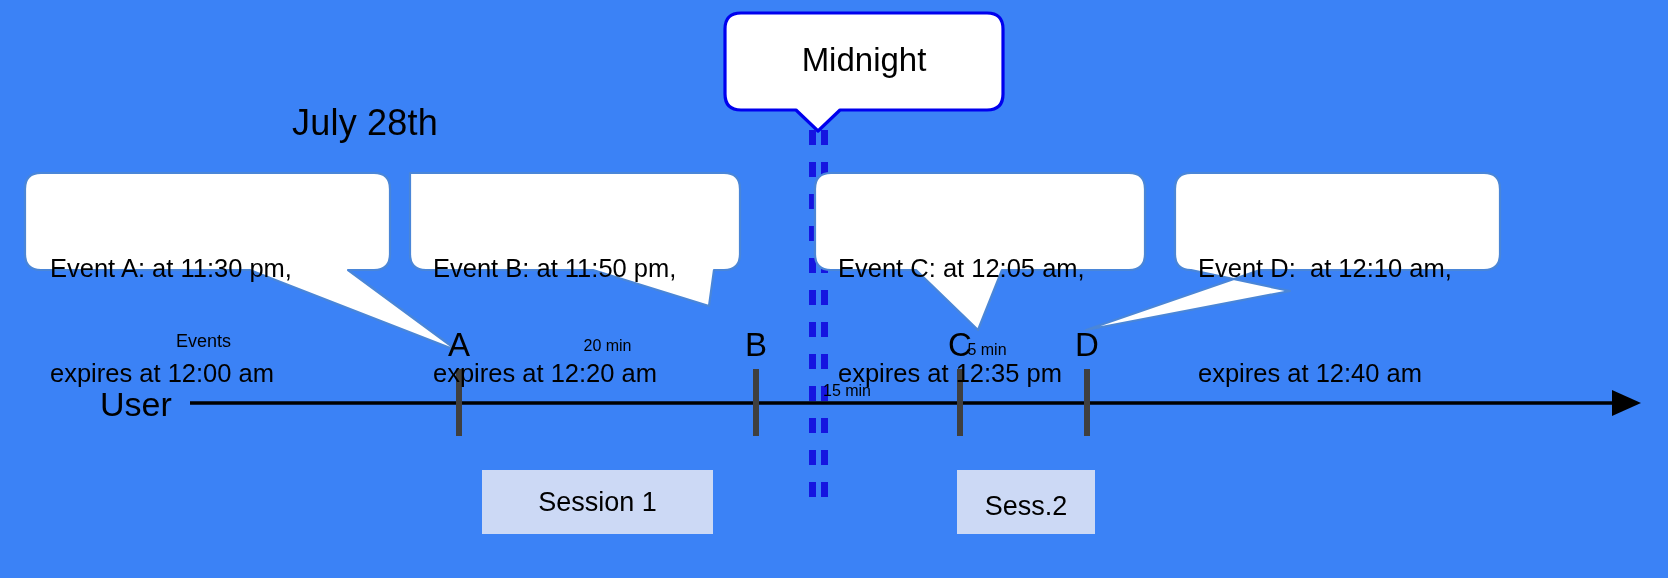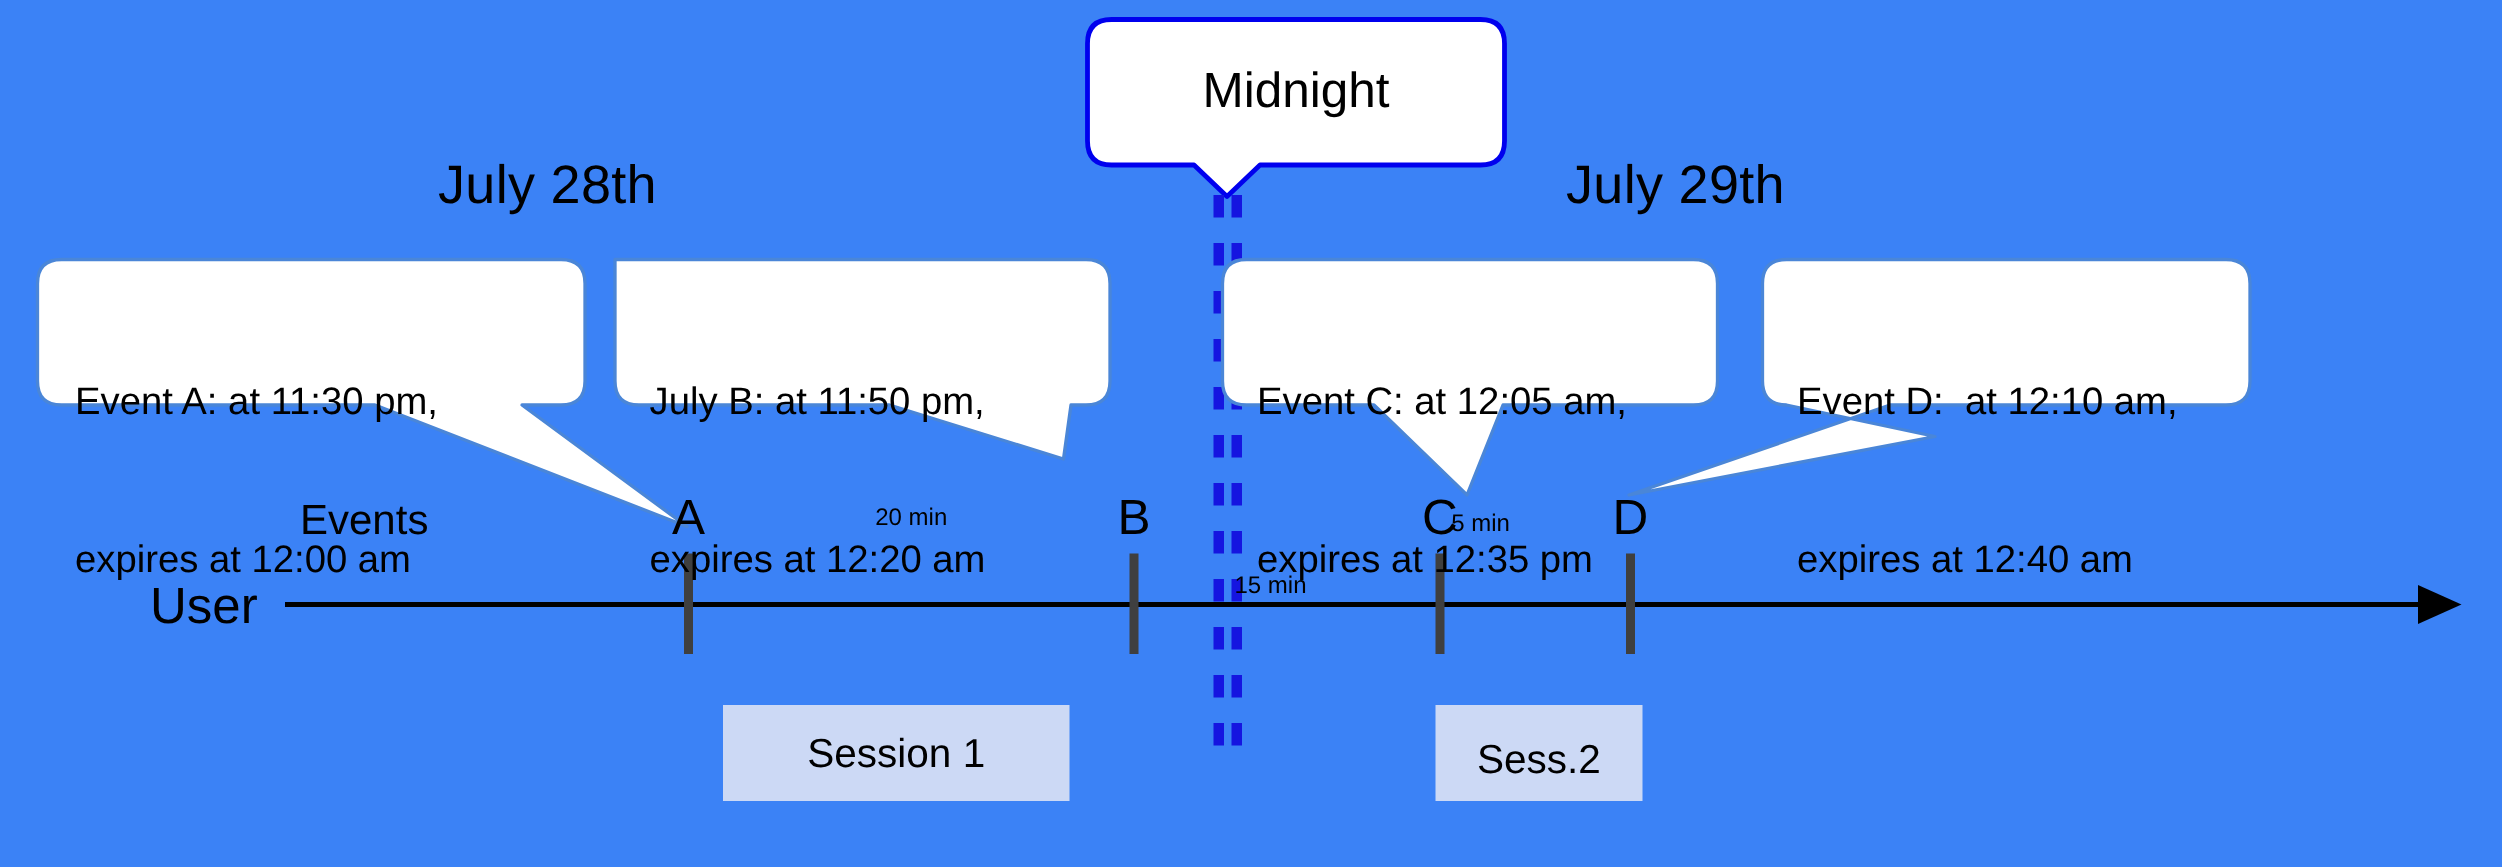--- a/index.html
+++ b/index.html
@@ -29,22 +29,21 @@
     font-family: "Liberation Sans", sans-serif;
   }
   .date-label {
     font-size: 36px;
     letter-spacing: 0.2px;
   }
   .user-label {
     font-size: 34px;
   }
   .events-label {
-    font-size: 28px;
-    margin-left: 24px;
+    font-size: 18px;
   }
   .point-label {
     font-size: 33px;
   }
   .gap-label {
     font-size: 16px;
   }
   .session-label {
     font-size: 27px;
   }
@@ -125,29 +124,28 @@
     <g>
       <rect x="482" y="470" width="231" height="64" fill="#ccd9f5"></rect>
       <rect x="957" y="470" width="138" height="64" fill="#ccd9f5"></rect>
     </g>
 
   </svg>
 
   <div class="txt midnight-label" style="left:705px; top:41px; width:318px; text-align:center;">Midnight</div>
 
   <div class="txt date-label" style="left:205px; top:102px; width:320px; text-align:center;">July 28th</div>
-  <div class="txt date-label" style="left:957px; top:102px; width:320px; text-align:center;">July 29th</div>
 
   <div class="callout-text" style="left:50px; top:181px;">
     <div><b>Event A:</b><span> at 11:30 pm,</span></div>
     <div>expires at 12:00 am</div>
   </div>
 
   <div class="callout-text" style="left:433px; top:181px;">
-    <div><b>July B:</b><b> at</b><span> 11:50 pm,</span></div>
+    <div><b>Event B:</b><b> at</b><span> 11:50 pm,</span></div>
     <div>expires at 12:20 am</div>
   </div>
 
   <div class="callout-text" style="left:838px; top:181px;">
     <div><b>Event C:</b><span> at 12:05 am,</span></div>
     <div>expires at 12:35 pm</div>
   </div>
 
   <div class="callout-text" style="left:1198px; top:181px;">
     <div><b>Event D:</b><span>  at 12:10 am,</span></div>

